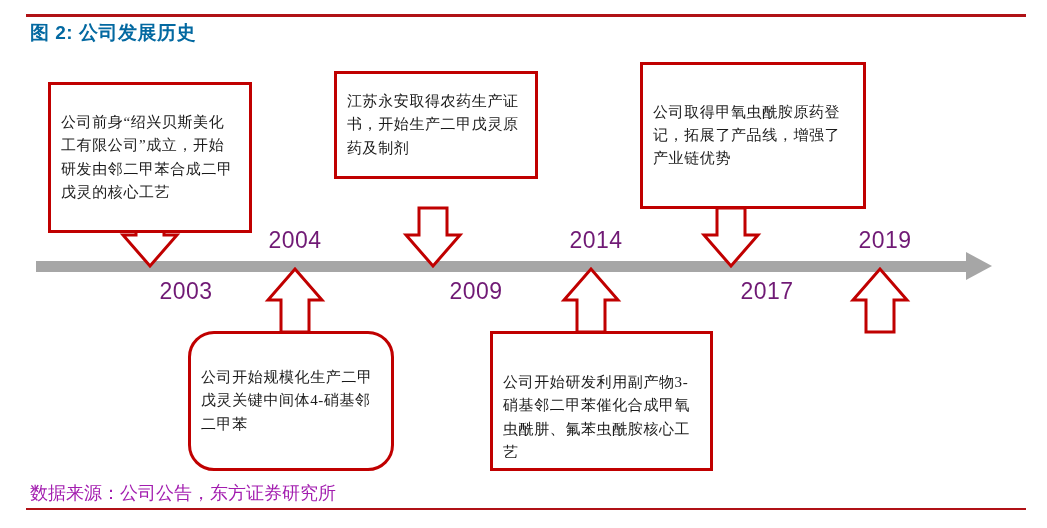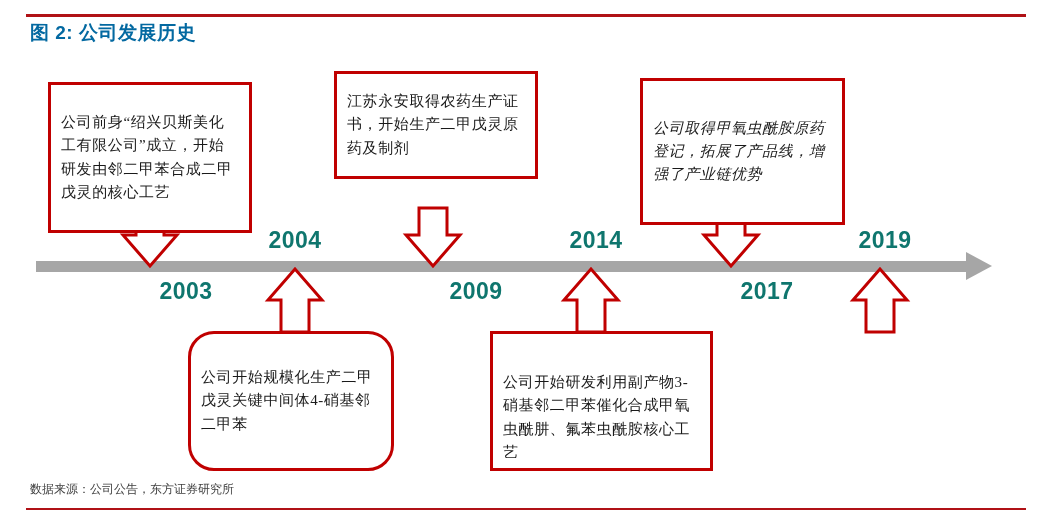--- a/index.html
+++ b/index.html
@@ -40,22 +40,22 @@
     font-weight: bold;
     color: #0369a1;
     letter-spacing: 0.5px;
     white-space: nowrap;
   }
 
   
   #fig-source {
     position: absolute;
     left: 30px; top: 481px;
-    font-size: 12px;
-    color: #404040;
+    font-size: 18px;
+    color: #a21caf;
     white-space: nowrap;
   }
 
   
   #timeline-bar {
     position: absolute;
     left: 36px; top: 261px;
     width: 940px; height: 11px;
     background: #A6A6A6;
   }
@@ -65,22 +65,22 @@
     width: 0; height: 0;
     border-top: 14.5px solid transparent;
     border-bottom: 14.5px solid transparent;
     border-left: 26px solid #A6A6A6;
   }
 
   
   .year-label {
     position: absolute;
     font-size: 23px;
-    font-weight: bold;
-    color: #0f766e;
+    font-weight: normal;
+    color: #701a75;
     white-space: nowrap;
     transform: translateX(-50%);
     letter-spacing: 0.5px;
   }
   .year-below { top: 278px; margin-left: 36px; }
   .year-above { top: 227px; }
 
   
   .event-box {
     position: absolute;
@@ -161,21 +161,21 @@
   <div class="year-label year-above" style="left:885px">2019</div>
 
   <div class="event-box" style="left:48px; top:58px; width:204px; height:151px;margin-top:24px;">
     <div class="event-text">公司前身“绍兴贝斯美化工有限公司”成立，开始研发由邻二甲苯合成二甲戊灵的核心工艺</div>
   </div>
 
   <div class="event-box" style="left:334px; top:71px; width:204px; height:108px;">
     <div class="event-text">江苏永安取得农药生产证书，开始生产二甲戊灵原药及制剂</div>
   </div>
 
-  <div class="event-box" style="left:640px; top:78px; width:205px; height:147px;font-style:italic;">
+  <div class="event-box" style="left:640px; top:62px; width:226px; height:147px;">
     <div class="event-text">公司取得甲氧虫酰胺原药登记，拓展了产品线，增强了产业链优势</div>
   </div>
 
   <div class="event-box" style="left:188px; top:331px; width:206px; height:140px;border-radius:26px;">
     <div class="event-text">公司开始规模化生产二甲戊灵关键中间体4-硝基邻二甲苯</div>
   </div>
 
   <div class="event-box" style="left:490px; top:331px; width:223px; height:140px;align-items:flex-end;">
     <div class="event-text">公司开始研发利用副产物3-硝基邻二甲苯催化合成甲氧虫酰肼、氟苯虫酰胺核心工艺</div>
   </div>

